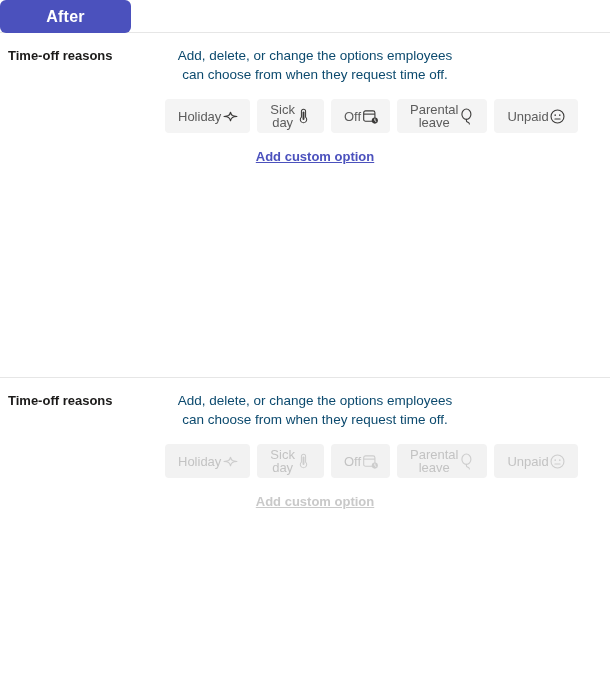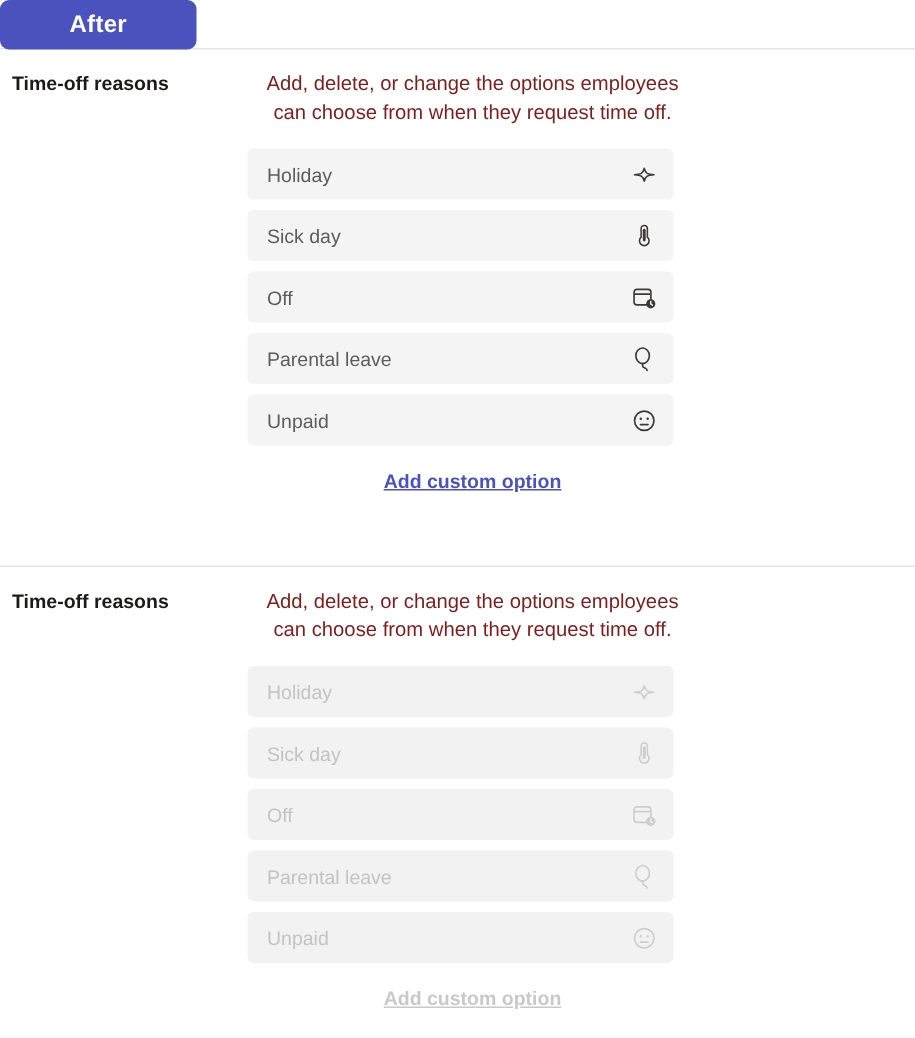--- a/index.html
+++ b/index.html
@@ -69,29 +69,29 @@
 
   .content {
     position: absolute;
     left: 165px;
     top: 46px;
     width: 300px;
   }
 
   .description {
     font-size: 13.5px;
-    color: #7f1d1d;
+    color: #0c4a6e;
     line-height: 19px;
     width: 300px;
     margin: 0 0 15px 0;
   }
 
   .options-list {
     display: flex;
-    flex-direction: column;
+    flex-direction: row;
     gap: 7px;
   }
 
   .option-row {
     height: 34px;
     background: #f4f4f4;
     border-radius: 4px;
     display: flex;
     align-items: center;
     justify-content: space-between;

